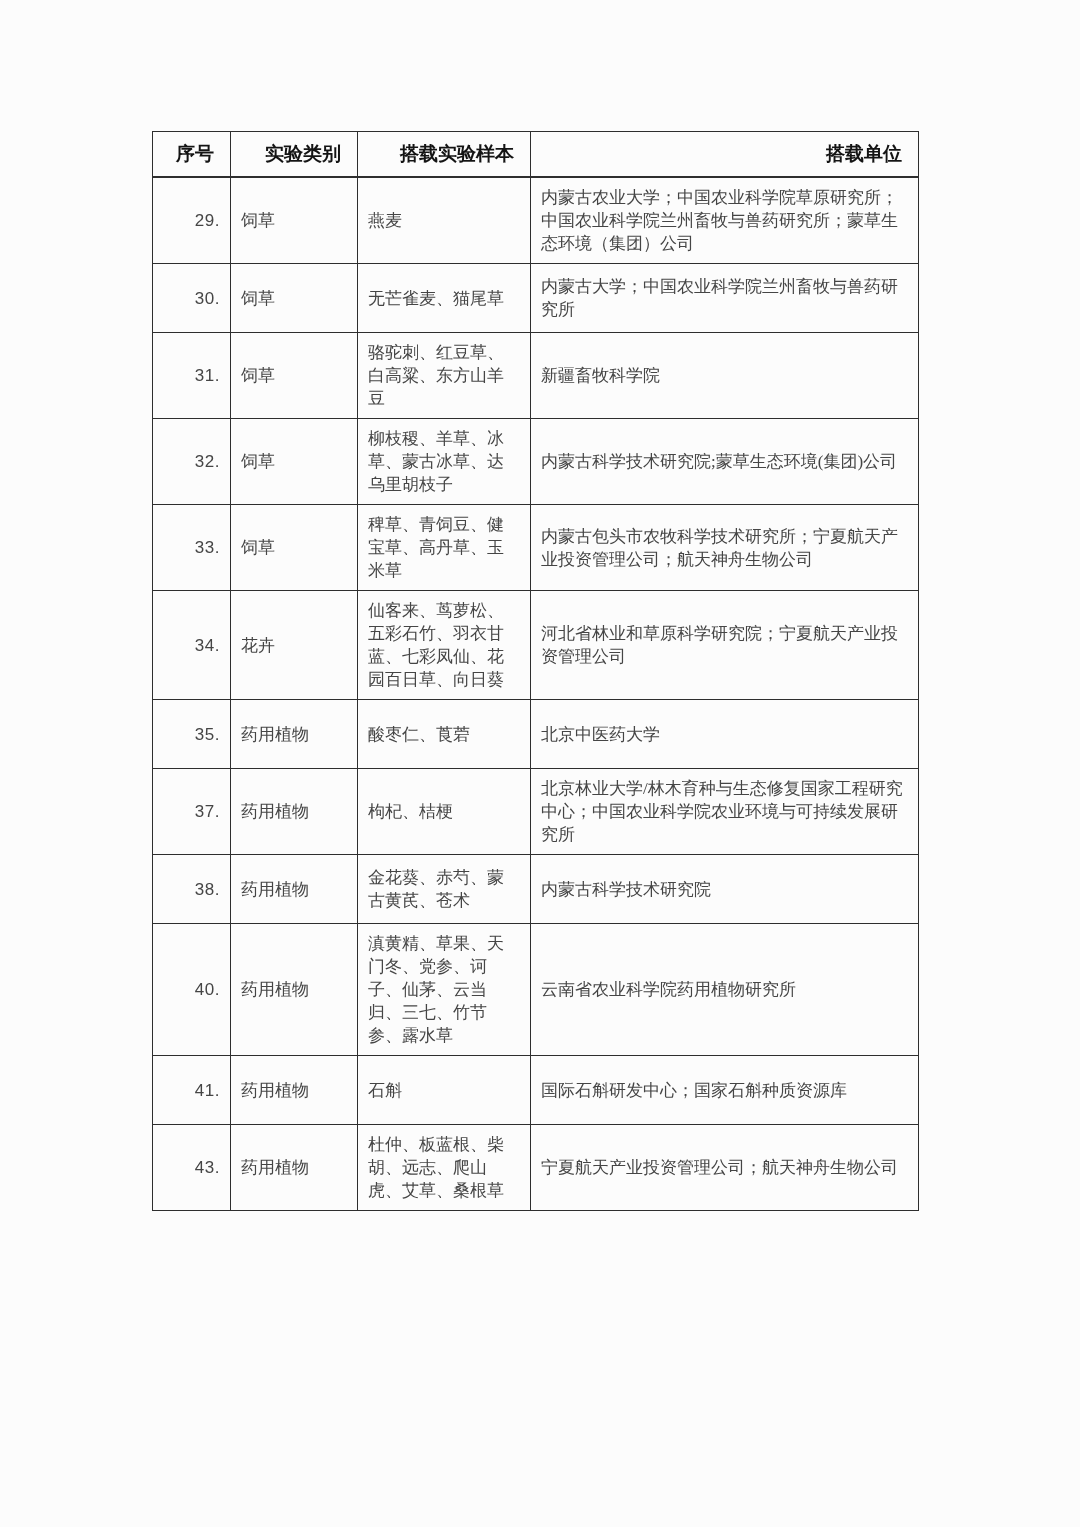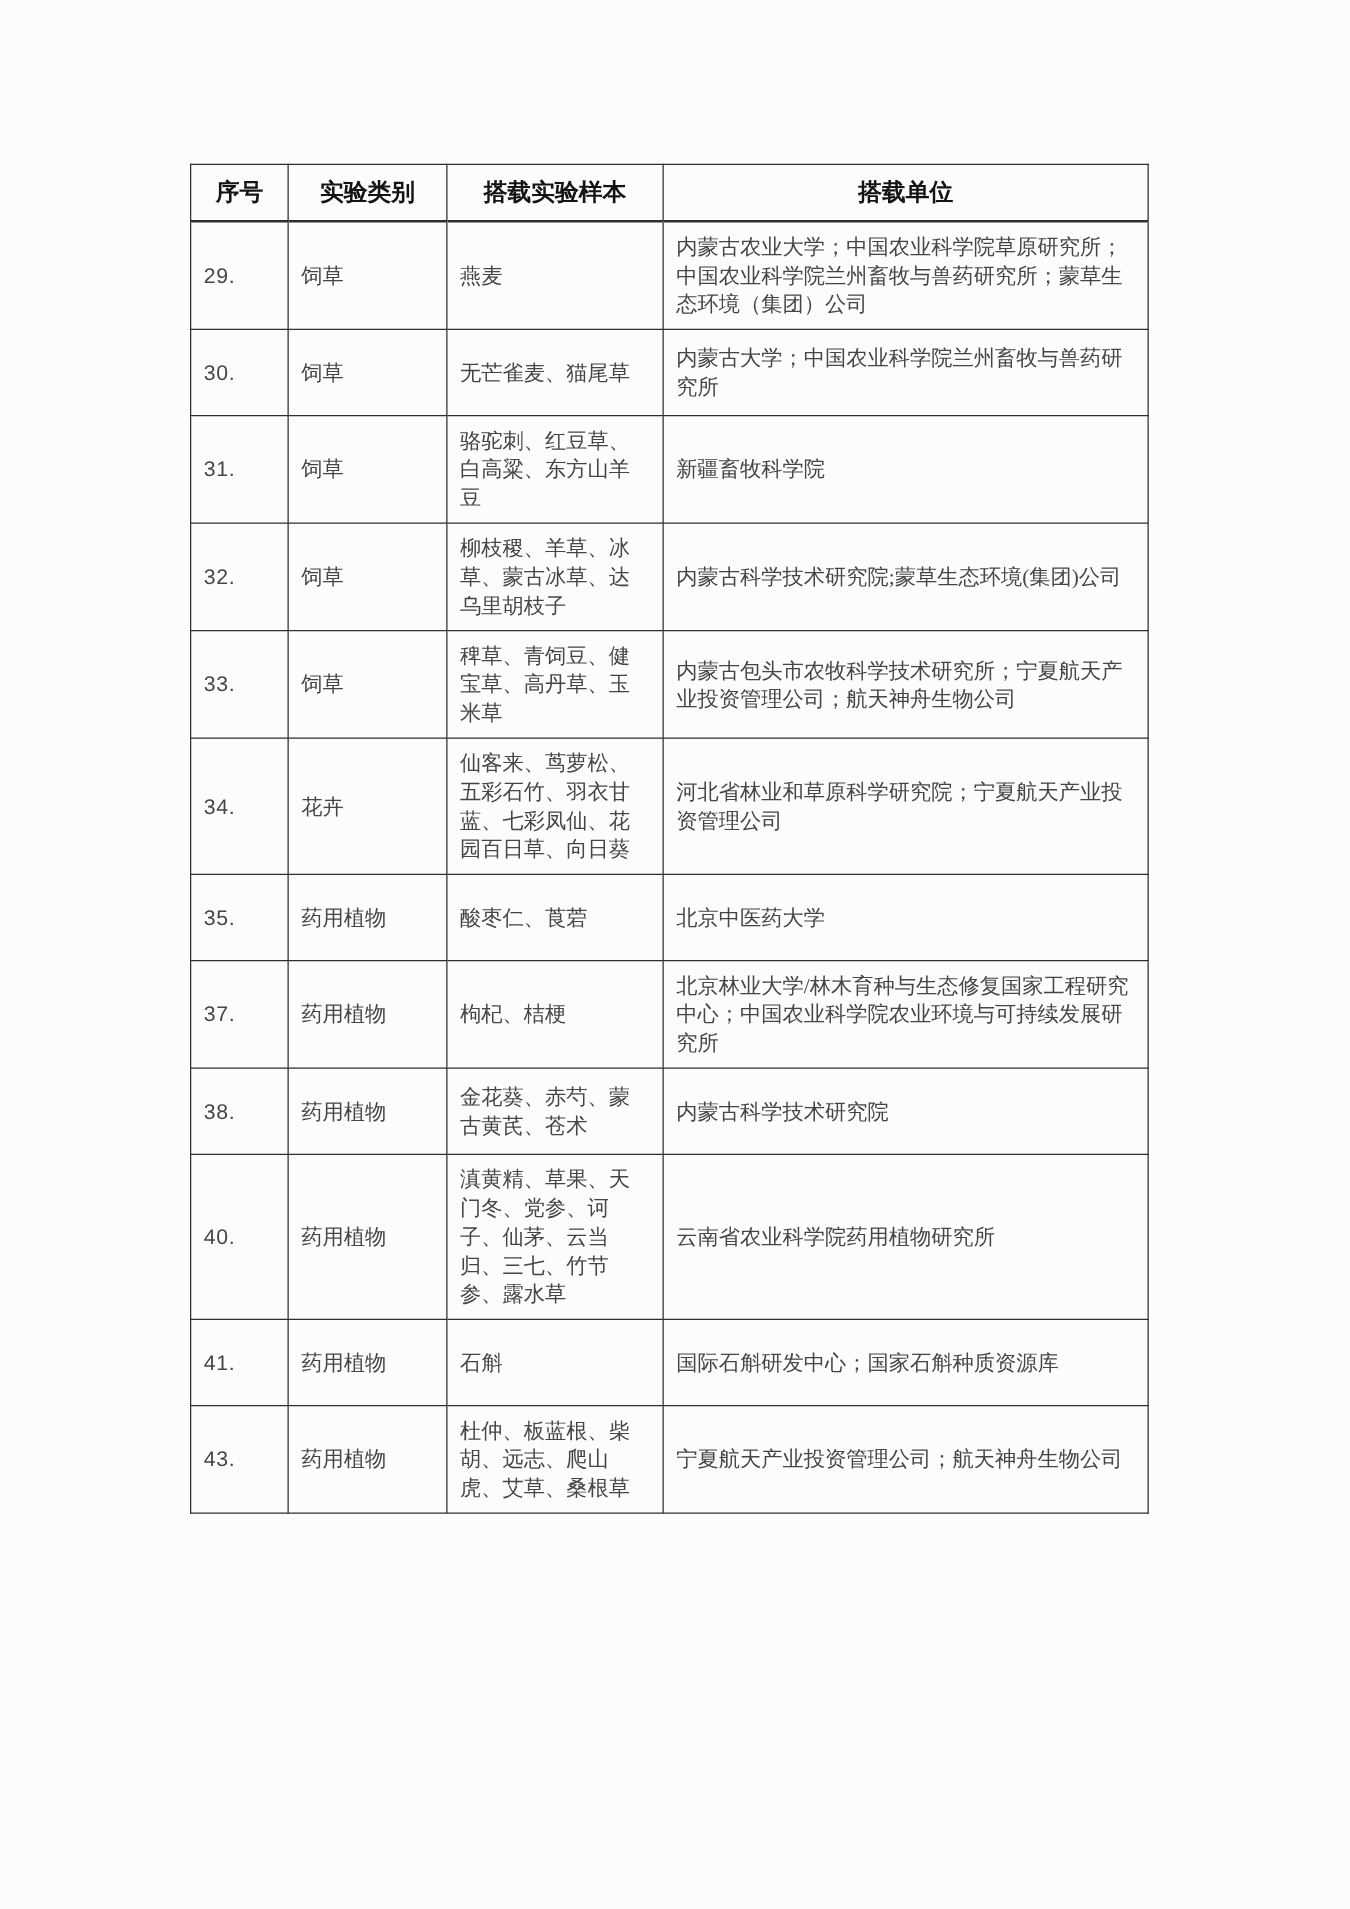--- a/index.html
+++ b/index.html
@@ -25,38 +25,38 @@
     background: transparent;
   }
   table.payload, table.payload th, table.payload td {
     border: 1.5px solid #2e2e2e;
   }
   table.payload th {
     font-family: "Liberation Sans", "DejaVu Sans", sans-serif;
     font-weight: bold;
     font-size: 19px;
     color: #141414;
-    text-align: center;
+    text-align: right;
     vertical-align: middle;
-    padding: 9px 4px;
+    padding: 9px 16px;
     border-bottom-width: 2px;
     background: transparent;
   }
   table.payload td {
     font-size: 17px;
     line-height: 23px;
     color: #454545;
     vertical-align: middle;
     padding: 8px 10px;
     height: 52px; 
     word-break: break-all;
     background: transparent;
   }
   td.cell-no {
-    text-align: left;
+    text-align: right;
     font-family: "Liberation Sans", "DejaVu Sans", sans-serif;
     color: #4a4a4a;
     letter-spacing: 0.5px;
   }
   td.cell-category { padding-left: 18px; margin-left: 28px; }
   td.cell-samples  { padding-left: 12px; padding-right: 8px; }
   td.cell-units    { padding-left: 12px; padding-right: 10px; }
 </style>
 </head>
 <body>

